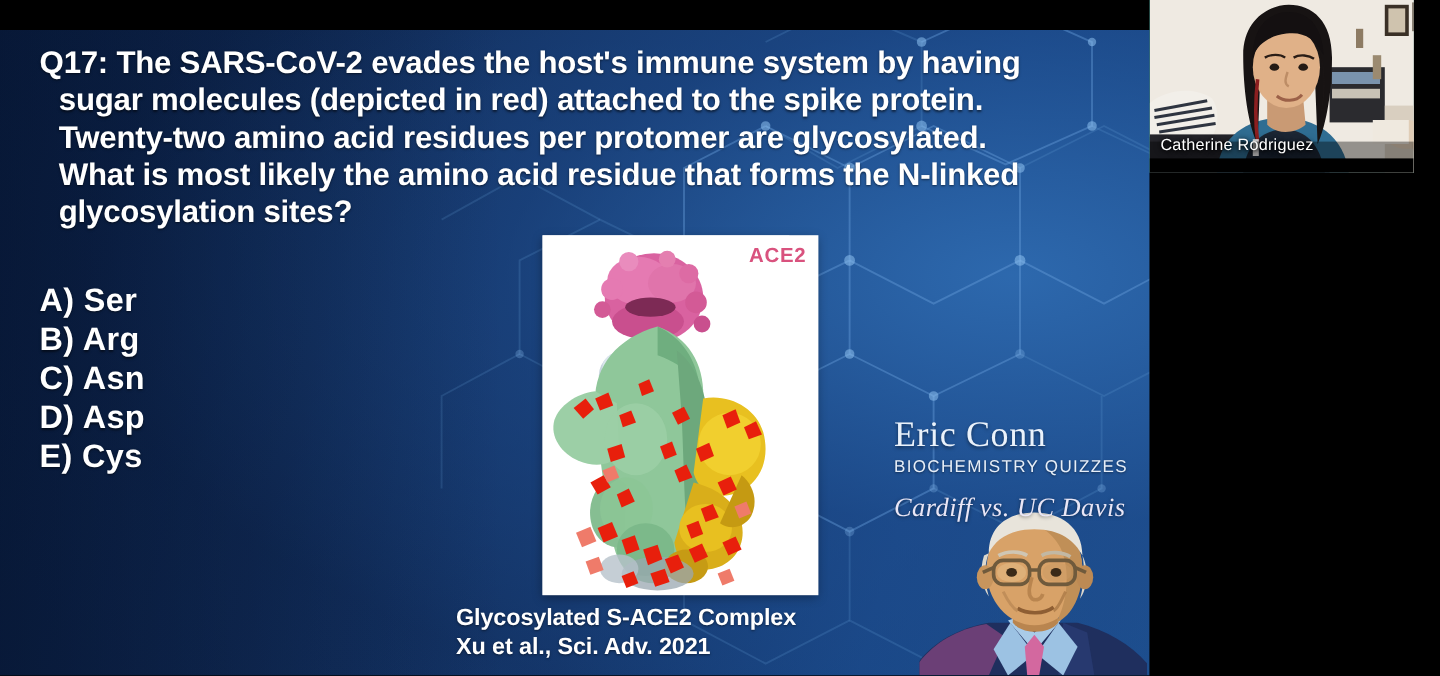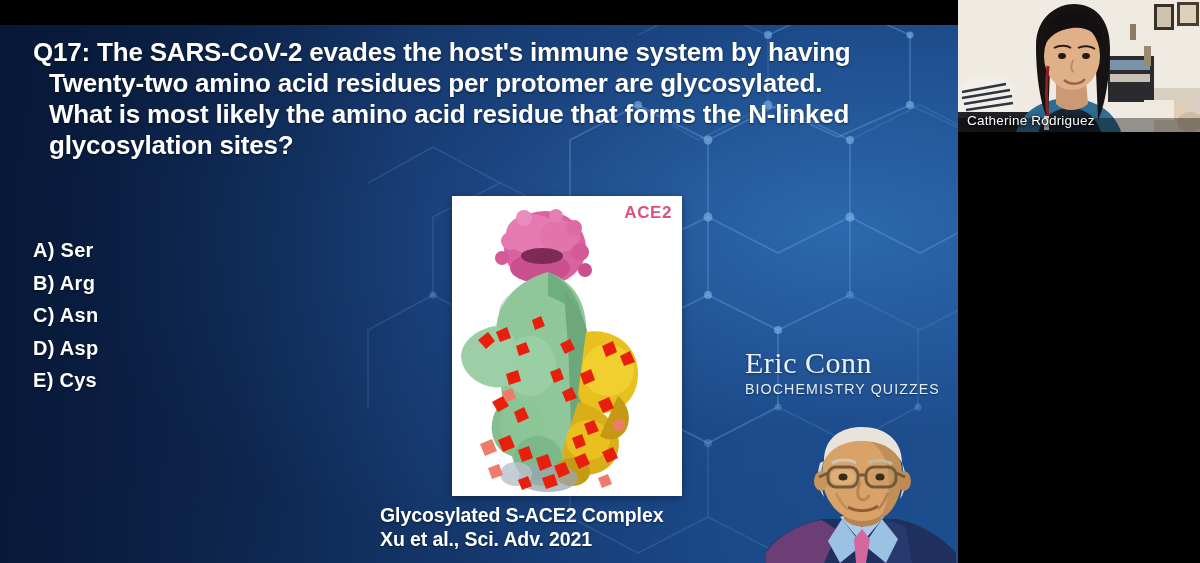--- a/index.html
+++ b/index.html
@@ -106,21 +106,21 @@
 
   
   #options-block {
     position: absolute;
     left: 33px;
     top: 209px;
     z-index: 10;
   }
   .option-row {
     color: #ffffff;
-    font-size: 20px;
+    font-size: 27px;
     font-weight: bold;
     line-height: 32.5px;
     letter-spacing: 0.3px;
     white-space: pre;
     text-shadow: 0 1px 2px rgba(0,0,0,0.55);
   }
 
   
   #figure-panel {
     position: absolute;
@@ -208,21 +208,21 @@
     z-index: 13;
     overflow: hidden;
   }
   #portrait svg { display: block; }
 
   
   #webcam-tile {
     position: absolute;
     left: 958px;
     top: 0;
-    width: 242px;
+    width: 220px;
     height: 144px;
     background: #0f766e;
     overflow: hidden;
     z-index: 50;
   }
   #webcam-tile svg { display: block; }
   .participant-name {
     position: absolute;
     left: 9px;
     bottom: 16px;
@@ -310,20 +310,21 @@
           <circle class="hex-node dim" cx="580" cy="382" r="3.5"></circle>
           <circle class="hex-node dim" cx="300" cy="382" r="3.5"></circle>
           <circle class="hex-node dim" cx="512" cy="418" r="3.5"></circle>
         </g>
       </svg>
     </div>
     <div class="left-shade"></div>
 
     <div id="question-block">
       <div class="q-line">Q17: The SARS-CoV-2 evades the host's immune system by having</div>
+      <div class="q-line indent">sugar molecules (depicted in red) attached to the spike protein.</div>
       <div class="q-line indent">Twenty-two amino acid residues per protomer are glycosylated.</div>
       <div class="q-line indent">What is most likely the amino acid residue that forms the N-linked</div>
       <div class="q-line indent">glycosylation sites?</div>
     </div>
 
     <div id="options-block">
       <div class="option-row">A) Ser</div>
       <div class="option-row">B) Arg</div>
       <div class="option-row">C) Asn</div>
       <div class="option-row">D) Asp</div>
@@ -423,20 +424,21 @@
     </div>
 
     <div id="figure-caption">
       <div class="caption-line">Glycosylated S-ACE2 Complex</div>
       <div class="caption-line">Xu et al., Sci. Adv. 2021</div>
     </div>
 
     <div id="brand-block">
       <div class="brand-name">Eric Conn</div>
       <div class="brand-sub">BIOCHEMISTRY QUIZZES</div>
+      <div class="brand-script">Cardiff vs. UC Davis</div>
     </div>
 
     <div id="portrait">
       <svg width="190" height="140" viewBox="0 0 190 140" aria-hidden="true">
 
         <path d="M0 140 L0 128 C12 112 34 100 58 96 L132 96 C156 102 176 114 190 130 L190 140 Z" fill="#1f2f5e"></path>
         <path d="M0 140 L0 129 C12 113 32 101 56 97 L72 108 L58 140 Z" fill="#6b3f76"></path>
         <path d="M120 96 L140 104 L146 140 L116 140 Z" fill="#27396f"></path>
 
         <path d="M74 94 L96 120 L118 94 L112 92 L96 104 L80 92 Z" fill="#a9cbe8"></path>

